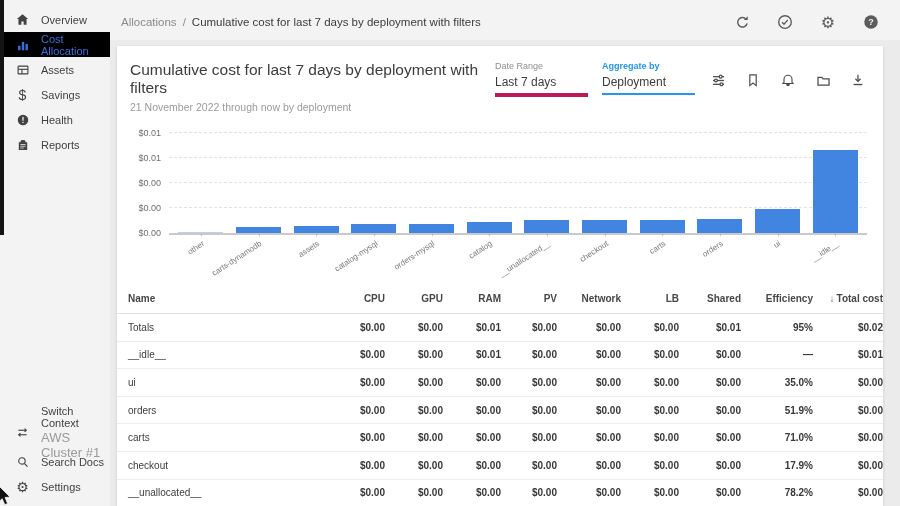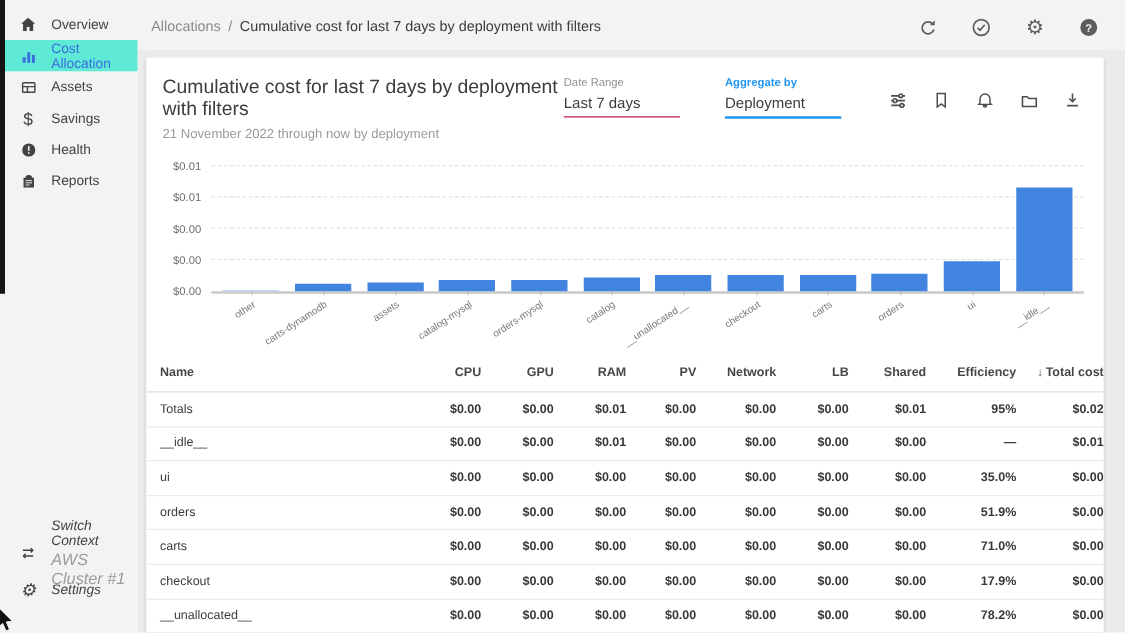--- a/index.html
+++ b/index.html
@@ -10,38 +10,38 @@
   .topbar { position:absolute; left:0; top:0; width:900px; height:44px; display:flex; align-items:center; }
   .breadcrumb { margin-left:121px; font-size:11.5px; color:#3c3c3c; display:flex; gap:6px; align-items:center;}
   .breadcrumb .parent, .breadcrumb .sep { color:#8a8a8a; }
   .topbar-icons { margin-left:auto; margin-right:20px; display:flex; gap:25px; align-items:center; color:#5c5c5c; }
   .topbar-icons .icn { width:18px; height:18px; display:flex; align-items:center; justify-content:center; cursor:pointer; font-size:16px; }
 
   
   .sidebar { position:absolute; left:0; top:0; bottom:0; width:110px; background:#f3f3f3; padding-top:7px; z-index:2;}
   .side-item { display:flex; align-items:center; gap:11px; height:25px; padding-left:15px; font-size:11px; color:#424242; cursor:pointer; }
   .side-item .sicn { width:15px; height:15px; flex:0 0 15px; display:flex; align-items:center; justify-content:center; color:#424242; font-size:13px;}
-  .side-item.active { background:#5eead4; color:#3a6ee0; }
+  .side-item.active { background:#000000; color:#3a6ee0; }
   .side-item.active .sicn { color:#3a6ee0; }
-  .side-footer { position:absolute; bottom:22px; left:0; right:0;font-style:italic; }
+  .side-footer { position:absolute; bottom:7px; left:0; right:0; }
   .side-item.two-line { height:34px; align-items:center; }
   .side-item .lbl2 { display:flex; flex-direction:column; }
   .side-item .sub { font-size:13px; color:#9a9a9a; margin-top:1px; }
 
   
   .content { position:absolute; left:110px; top:40px; right:0; bottom:0; background:#ebebeb; }
   .card { margin:6px 17px 0 7px; background:#fff; box-shadow:0 1px 3px rgba(0,0,0,.14); height:calc(100% - 6px); overflow:hidden; }
 
   .card-header { display:flex; padding:15px 16px 0 13px; }
   .title { font-size:15.5px; color:#3c3c3c; }
   .subtitle { font-size:10.5px; color:#9b9b9b; margin-top:4px; }
-  .controls { margin-left:auto; display:flex; align-items:flex-start; gap:36px; }
+  .controls { margin-left:auto; display:flex; align-items:flex-start; gap:14px; }
   .field { display:flex; flex-direction:column; width:93px; cursor:pointer; }
   .field .flabel { font-size:9px; color:#8f8f8f; }
-  .field .fvalue { font-size:12px; color:#3c3c3c; padding:4px 0 4px 0; border-bottom:1px solid #be185d; }
+  .field .fvalue { font-size:12px; color:#3c3c3c; padding:4px 0 4px 0; border-bottom:4px solid #be185d; }
   .field.blue .flabel { color:#2196f3;font-weight:bold; }
   .field.blue .fvalue { border-bottom:2px solid #2196f3; }
   .toolbar { display:flex; gap:17px; align-items:center; margin-top:10px; color:#4d4d4d; }
   .toolbar .icn { width:18px; height:18px; cursor:pointer; display:flex; align-items:center; justify-content:center; }
 
   
   .chart { position:relative; height:145px; margin:10px 6px 0 4px; }
   .plot { position:absolute; left:48px; right:10px; top:12px; bottom:33px; border-bottom:2px solid #c9c9c9; }
   .gridline { position:absolute; left:0; right:0; height:0; border-top:1px dashed #e3e3e3; }
   .ytick { position:absolute; right:calc(100% + 8px); width:40px; text-align:right; font-size:9px; color:#6e6e6e; }
@@ -169,20 +169,31 @@
               <path d="M12.7 4.8L15 7l-2.3 2.2"></path>
               <path d="M15.5 13H5"></path>
               <path d="M7.3 10.8L5 13l2.3 2.2"></path>
             </g>
           </svg>
         </span>
       <span class="lbl2">
         <span>Switch Context</span>
         <span class="sub">AWS Cluster #1</span>
       </span>
+    </div>
+    <div class="side-item">
+      <span class="sicn">
+          <svg class="i" width="14" height="14" viewBox="0 0 20 20">
+            <g fill="none" stroke="currentColor" stroke-width="1.6">
+              <circle cx="8.5" cy="8.5" r="4.6"></circle>
+              <line x1="12.2" y1="12.2" x2="16.5" y2="16.5"></line>
+            </g>
+          </svg>
+        </span>
+      <span>Search Docs</span>
     </div>
     <div class="side-item">
       <span class="sicn" style="font-size:14px;">⚙</span>
       <span>Settings</span>
     </div>
   </div>
 </div>
 
 <div class="content">
   <div class="card">

